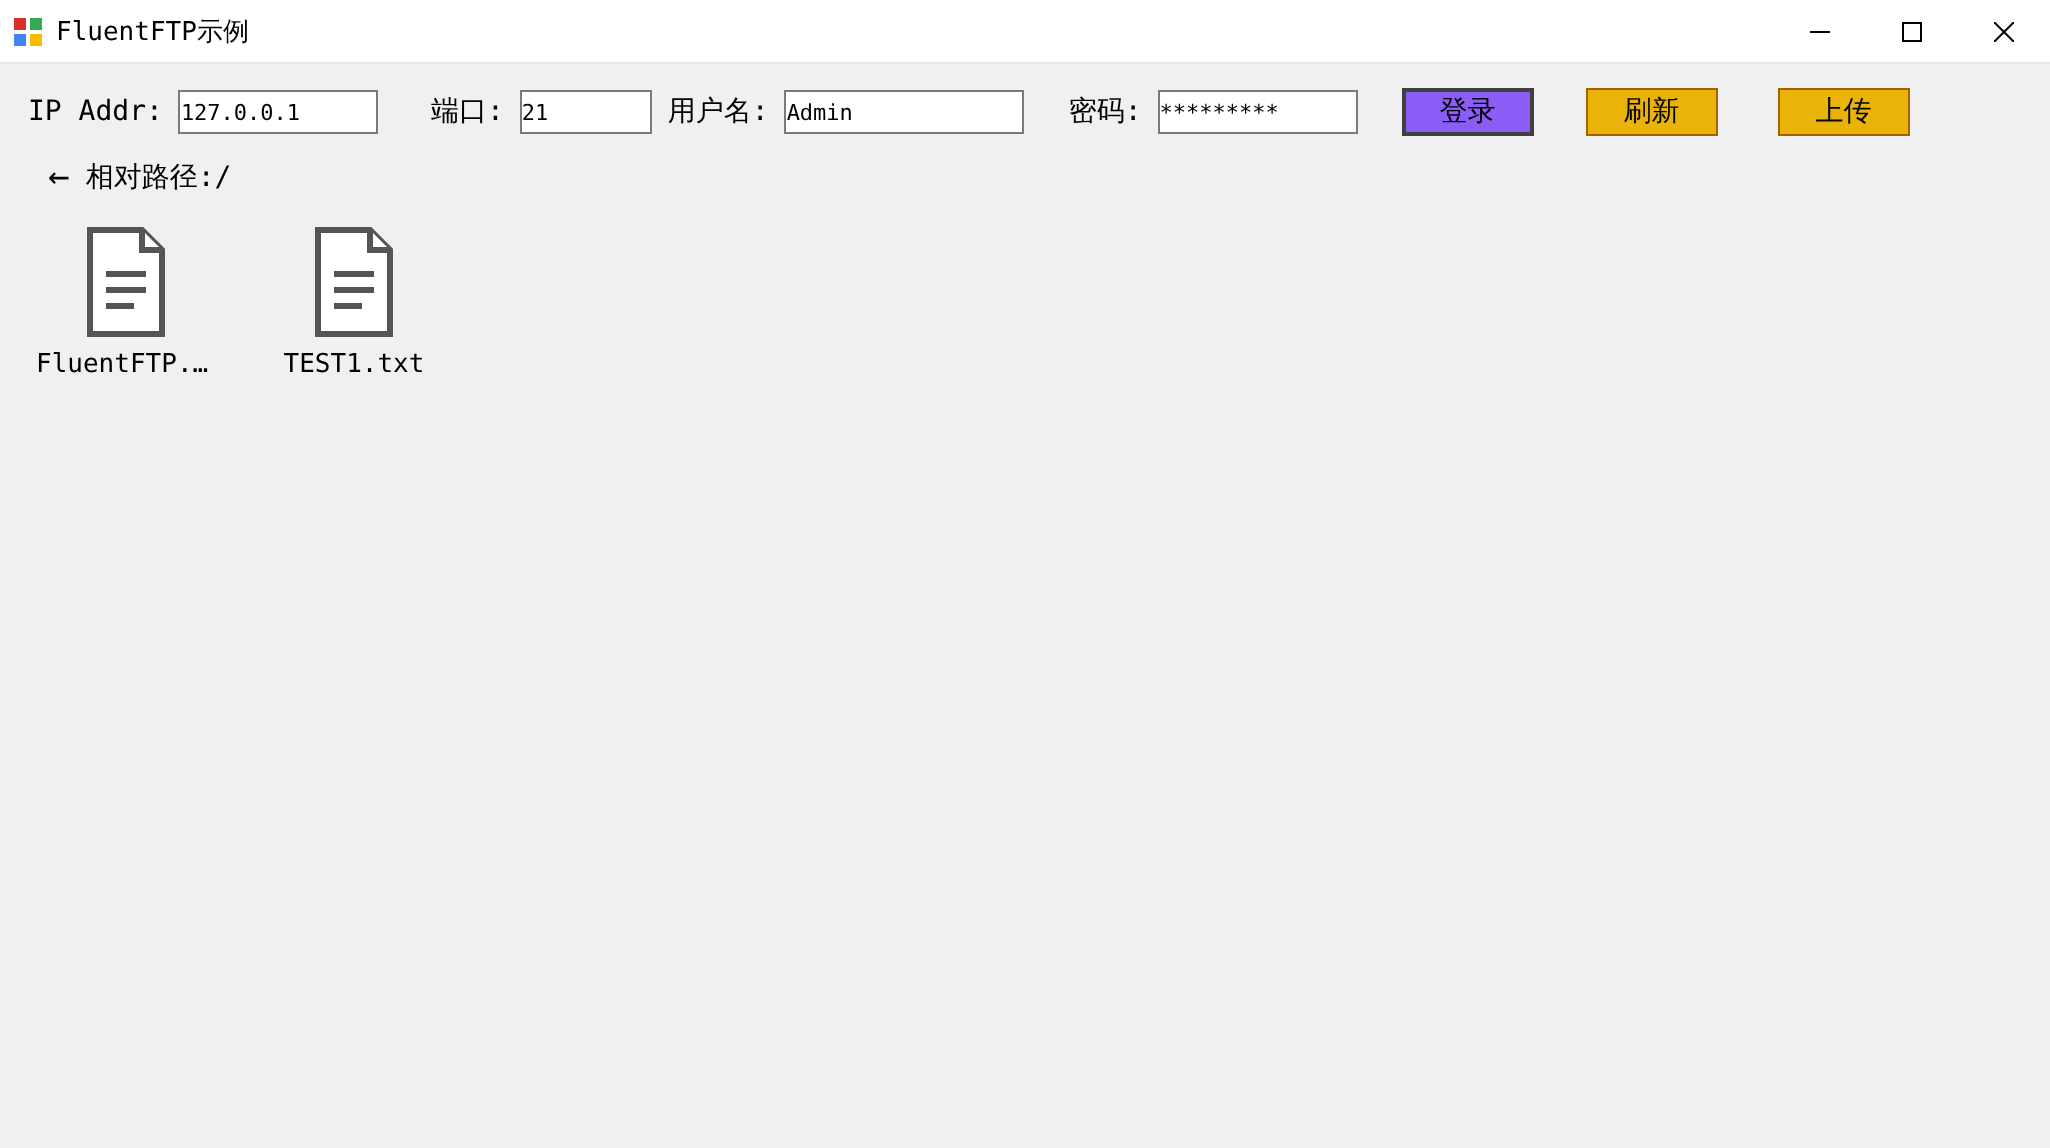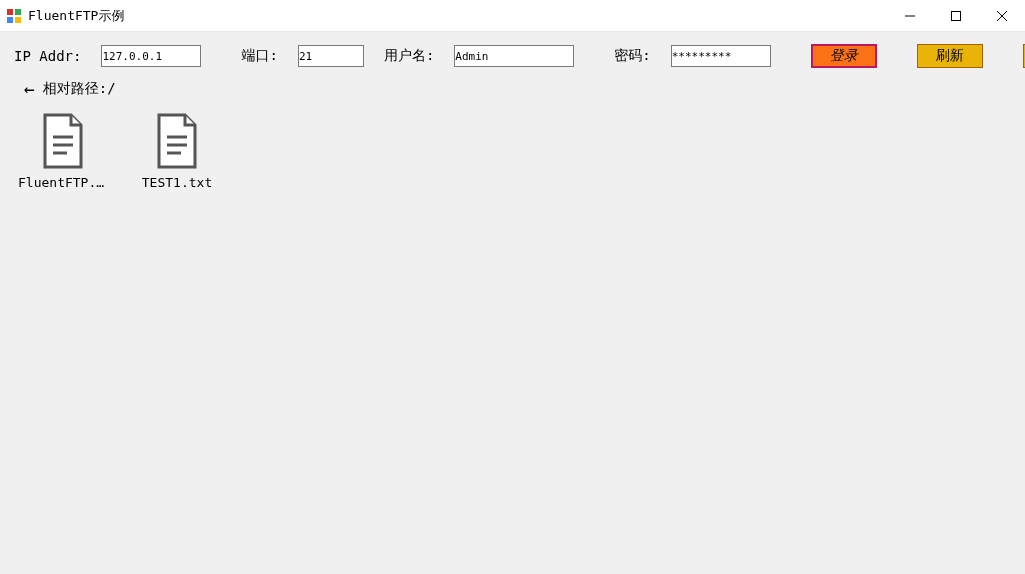--- a/index.html
+++ b/index.html
@@ -45,21 +45,21 @@
     }
     .win-btn svg { width: 10px; height: 10px; }
     .content {
       background: #f0f0f0;
       height: calc(100% - 32px);
       padding: 12px 14px;
     }
     .toolbar {
       display: flex;
       align-items: center;
-      gap: 20px;
+      gap: 8px;
       flex-wrap: nowrap;
       margin-bottom: 10px;
     }
     .field-label {
       font-size: 14px;
       color: #000;
       white-space: nowrap;
     }
     .text-input {
       height: 22px;
@@ -73,23 +73,22 @@
       height: 24px;
       min-width: 66px;
       border: 1px solid #a16207;
       background: #eab308;
       font-family: inherit;
       font-size: 14px;
       padding: 0 10px;
       cursor: default;
     }
     .btn-primary {
-      background: #f97316;
-      border: 2px solid #be185d;
-      font-style: italic;
+      background: #8b5cf6;
+      border: 2px solid #404040;
     }
     .gap { width: 14px; }
     .path-row {
       display: flex;
       align-items: center;
       gap: 8px;
       margin-bottom: 14px;
       padding-left: 10px;
     }
     .back-arrow {

